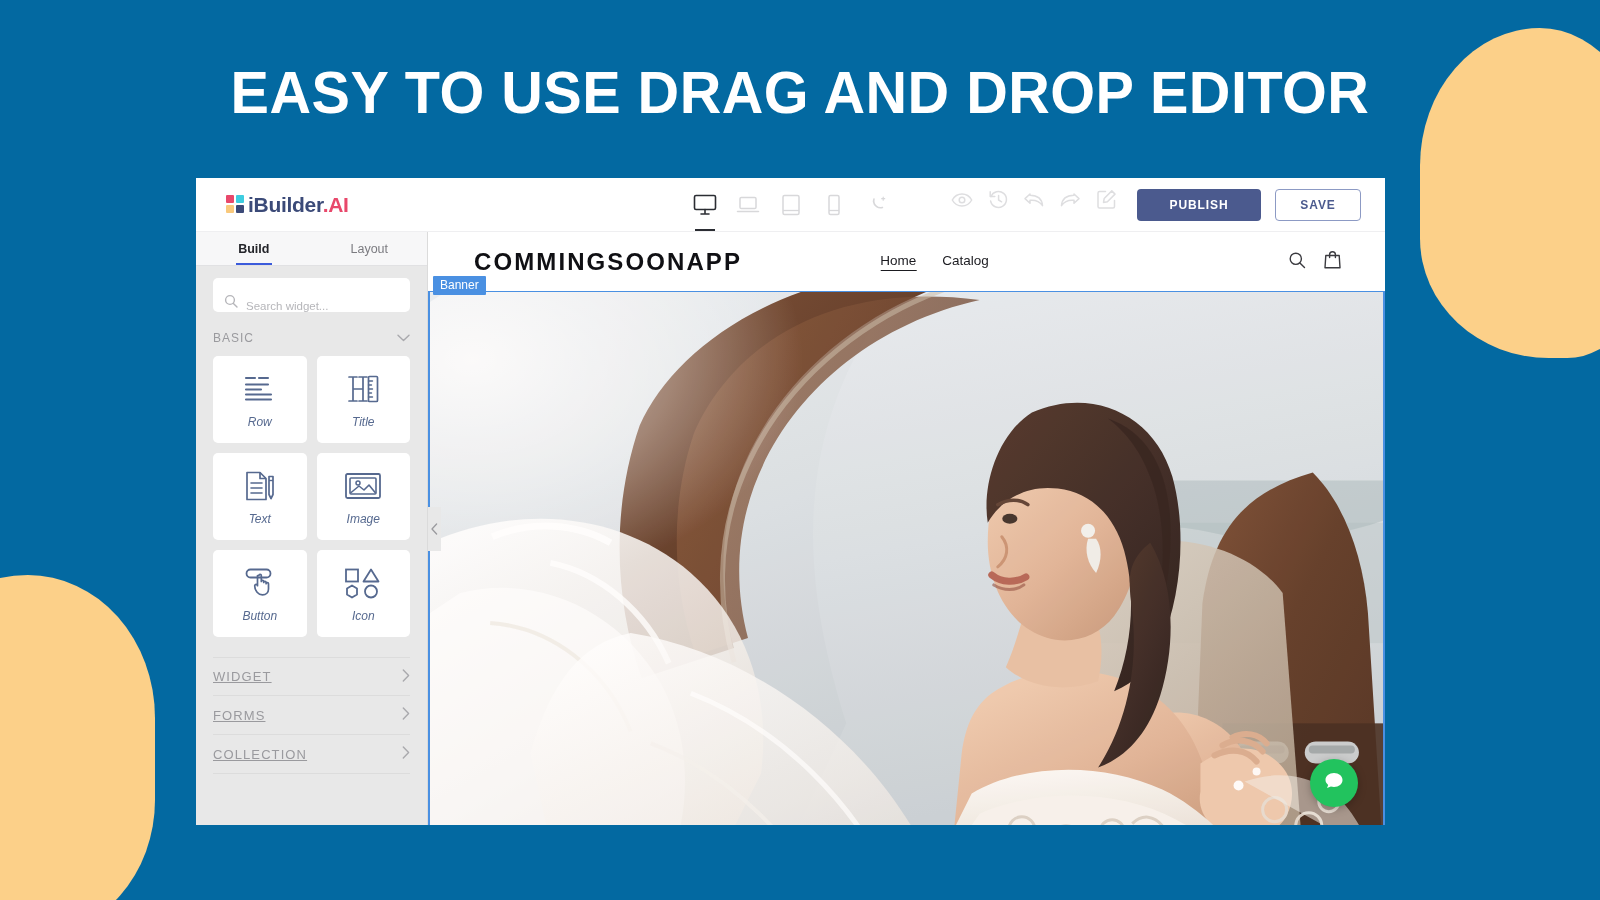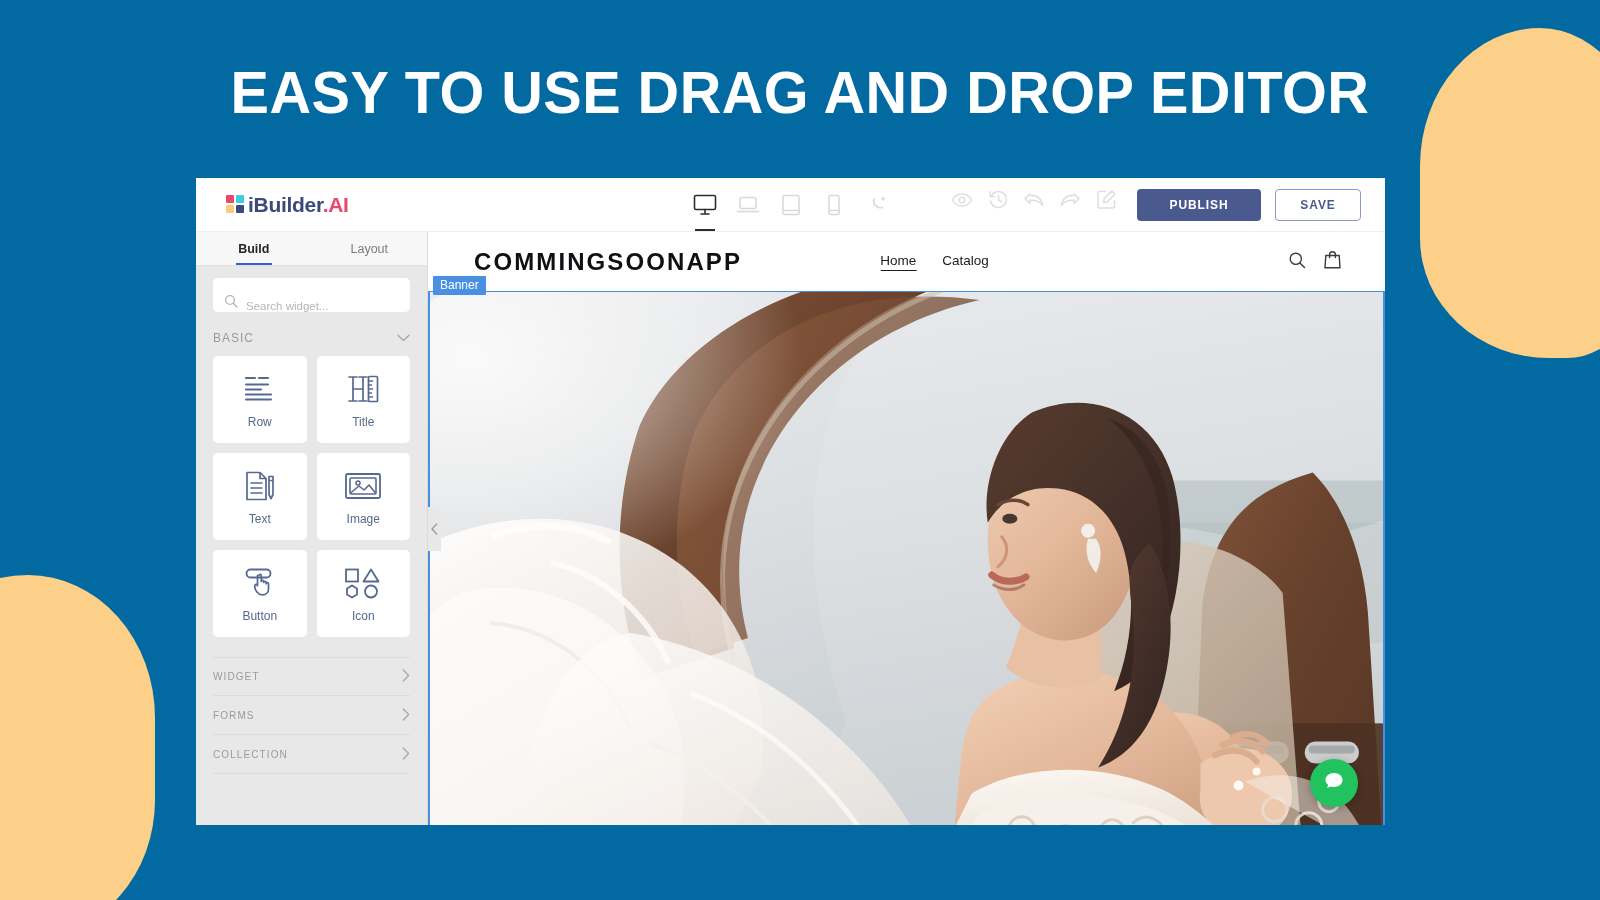--- a/index.html
+++ b/index.html
@@ -148,31 +148,32 @@
     cursor: pointer;
   }
   .widget-grid {
     display: grid; grid-template-columns: 1fr 1fr;
     gap: 10px; padding: 0 17px;
   }
   .w-card {
     background: #FFFFFF; border-radius: 5px;
     height: 87px;
     display: flex; flex-direction: column; align-items: center; justify-content: center;
-    gap: 7px; cursor: pointer;
+    gap: 7px; cursor: pointer; font-style: italic;
   }
   .w-card .wc-label { font-size: 12px; color: #56698F; }
   .w-icon { height: 38px; display: flex; align-items: center; justify-content: center; }
 
   .acc-list { margin-top: 20px; padding: 0 17px; }
   .acc-row {
     display: flex; align-items: center; justify-content: space-between;
     height: 39px; border-bottom: 1px solid #DCDCDC;
-    font-size: 10px; color: #9A9A9E; letter-spacing: 1.1px;
+    font-size: 13px; color: #9A9A9E; letter-spacing: 1.1px;
     cursor: pointer;
+    text-decoration: underline;
   }
   .acc-row:first-child { border-top: 1px solid #DCDCDC; }
 
   
   .canvas { flex: 1; min-width: 0; position: relative; background: #FFFFFF; overflow: hidden; }
   .collapse-handle {
     position: absolute; left: 0; top: 50%; transform: translateY(-50%);
     width: 13px; height: 44px; background: #E8E8E8;
     display: flex; align-items: center; justify-content: center;
     z-index: 6; cursor: pointer;

